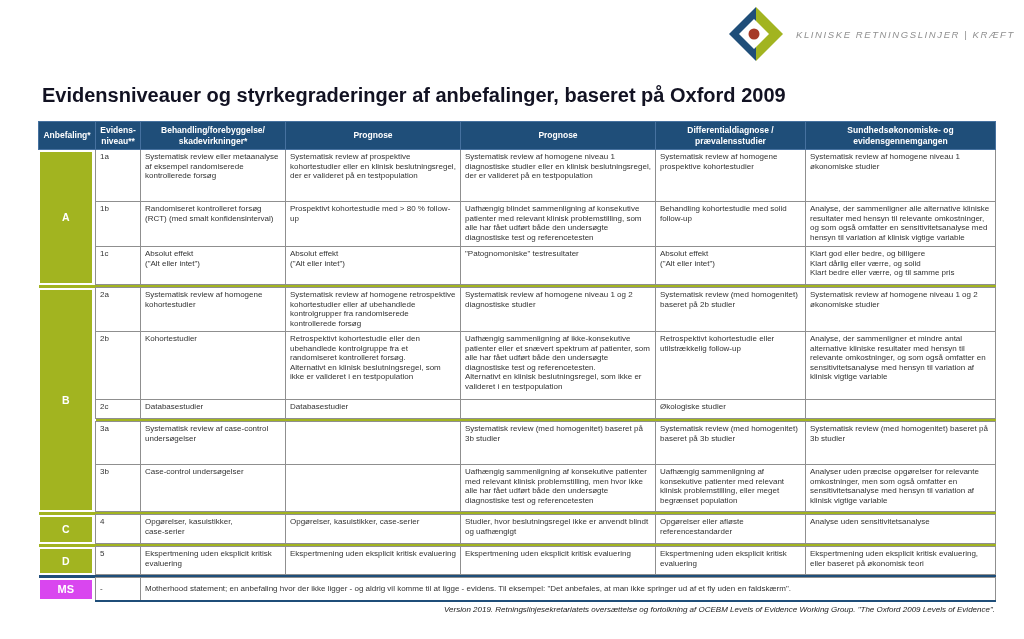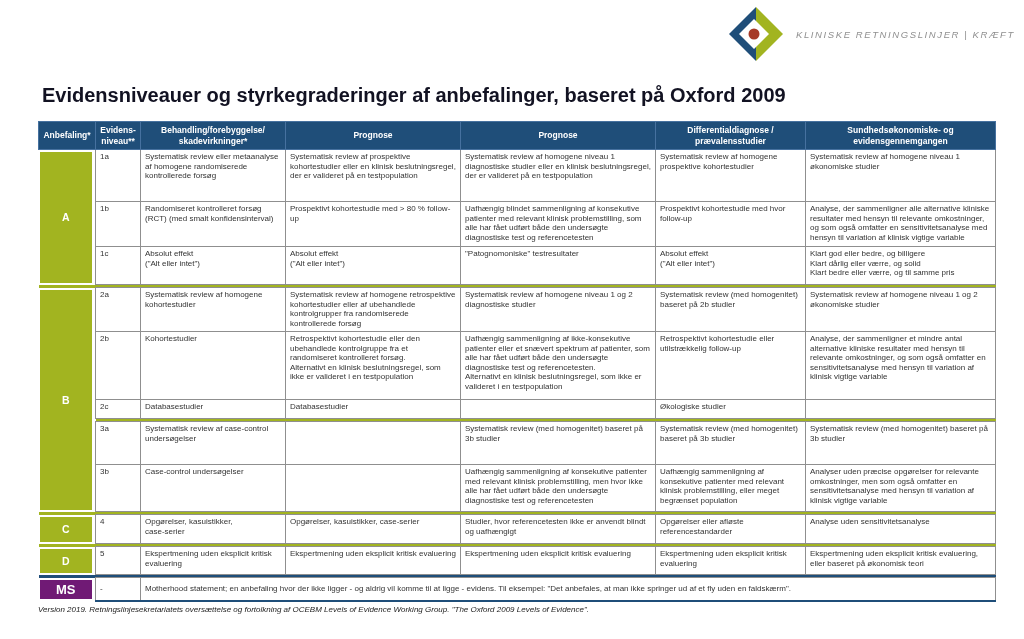--- a/index.html
+++ b/index.html
@@ -31,27 +31,27 @@
     border: 1px solid #8f8f8f; vertical-align: top; padding: 2px 4px;
     font-size: 8px; line-height: 1.2; color: #333333; white-space: pre-line;
   }
   td.lvl { white-space: normal; margin-top: 8px; }
   td.gcell { border: 0; background: #ffffff; position: relative; padding: 0; }
   .gblock {
     position: absolute; top: 2px; bottom: 2px; left: 1px; right: 3px;
     background: #a2b420; color: #ffffff; font-weight: bold; font-size: 10.5px;
     display: flex; align-items: center; justify-content: center;
   }
-  .gblock.ms { background: #701a75; font-size: 13px; }
+  .gblock.ms { background: #d946ef; font-size: 11px; }
   tr.div td { background: #a2b420; border: 0; padding: 0; height: 3px; line-height: 0; font-size: 0; }
   tr.div.navy td { background: #1f4e79; }
   tr.msrow td.c { vertical-align: middle; border-bottom: 2px solid #1f4e79; }
 
   
-  .version { margin-top: 3px; font-style: italic; font-size: 8px; color: #222222; }
+  .version { margin-top: 3px; font-style: italic; font-size: 8px; color: #222222; text-align: right; }
   .notes { margin-top: 30px; font-style: italic; font-size: 8px; color: #222222; line-height: 1.45; }
 </style>
 </head>
 <body>
 
 <div class="brand">
   <svg width="56" height="56" viewBox="0 0 56 56">
     <polygon points="28,1 55,28 28,55" fill="#a2b420"></polygon>
     <polygon points="28,1 1,28 28,55" fill="#1f4e79"></polygon>
     <polygon points="26,13 11,28 26,43 41,28" fill="#ffffff"></polygon>
@@ -83,32 +83,32 @@
         <th>Differentialdiagnose / prævalensstudier</th>
         <th>Sundhedsøkonomiske- og evidensgennemgangen</th>
       </tr>
     </thead>
     <tbody>
       <tr style="height:52px">
         <td class="gcell" rowspan="3">
           <div class="gblock">A</div>
         </td>
         <td class="c lvl">1a</td>
-        <td class="c">Systematisk review eller metaanalyse af homogene randomiserede kontrollerede forsøg</td>
+        <td class="c">Systematisk review eller metaanalyse af eksempel randomiserede kontrollerede forsøg</td>
         <td class="c">Systematisk review af prospektive kohortestudier eller en klinisk beslutningsregel, der er valideret på en testpopulation</td>
         <td class="c">Systematisk review af homogene niveau 1 diagnostiske studier eller en klinisk beslutningsregel, der er valideret på en testpopulation</td>
         <td class="c">Systematisk review af homogene prospektive kohortestudier</td>
         <td class="c">Systematisk review af homogene niveau 1 økonomiske studier</td>
       </tr>
       <tr style="height:45px">
         <td class="c lvl">1b</td>
         <td class="c">Randomiseret kontrolleret forsøg (RCT) (med smalt konfidensinterval)</td>
         <td class="c">Prospektivt kohortestudie med &gt; 80 % follow-up</td>
         <td class="c">Uafhængig blindet sammenligning af konsekutive patienter med relevant klinisk problemstilling, som alle har fået udført både den undersøgte diagnostiske test og referencetesten</td>
-        <td class="c">Prospektivt kohortestudie med hvor follow-up</td>
+        <td class="c">Behandling kohortestudie med solid follow-up</td>
         <td class="c">Analyse, der sammenligner alle alternative kliniske resultater med hensyn til relevante omkostninger, og som også omfatter en sensitivitetsanalyse med hensyn til variation af klinisk vigtige variable</td>
       </tr>
       <tr style="height:38px">
         <td class="c lvl">1c</td>
         <td class="c">Absolut effekt
 ("Alt eller intet")</td>
         <td class="c">Absolut effekt
 ("Alt eller intet")</td>
         <td class="c">"Patognomoniske" testresultater</td>
         <td class="c">Absolut effekt
@@ -172,21 +172,21 @@
           <td colspan="7"></td>
         </tr>
       <tr style="height:29px">
         <td class="gcell">
           <div class="gblock">C</div>
         </td>
         <td class="c lvl">4</td>
         <td class="c">Opgørelser, kasuistikker,
 case-serier</td>
         <td class="c">Opgørelser, kasuistikker, case-serier</td>
-        <td class="c">Studier, hvor referencetesten ikke er anvendt blindt og uafhængigt</td>
+        <td class="c">Studier, hvor beslutningsregel ikke er anvendt blindt og uafhængigt</td>
         <td class="c">Opgørelser eller afløste referencestandarder</td>
         <td class="c">Analyse uden sensitivitetsanalyse</td>
       </tr>
       <tr class="div" style="height:3px">
           <td colspan="7"></td>
         </tr>
       <tr style="height:28px">
         <td class="gcell">
           <div class="gblock">D</div>
         </td>

